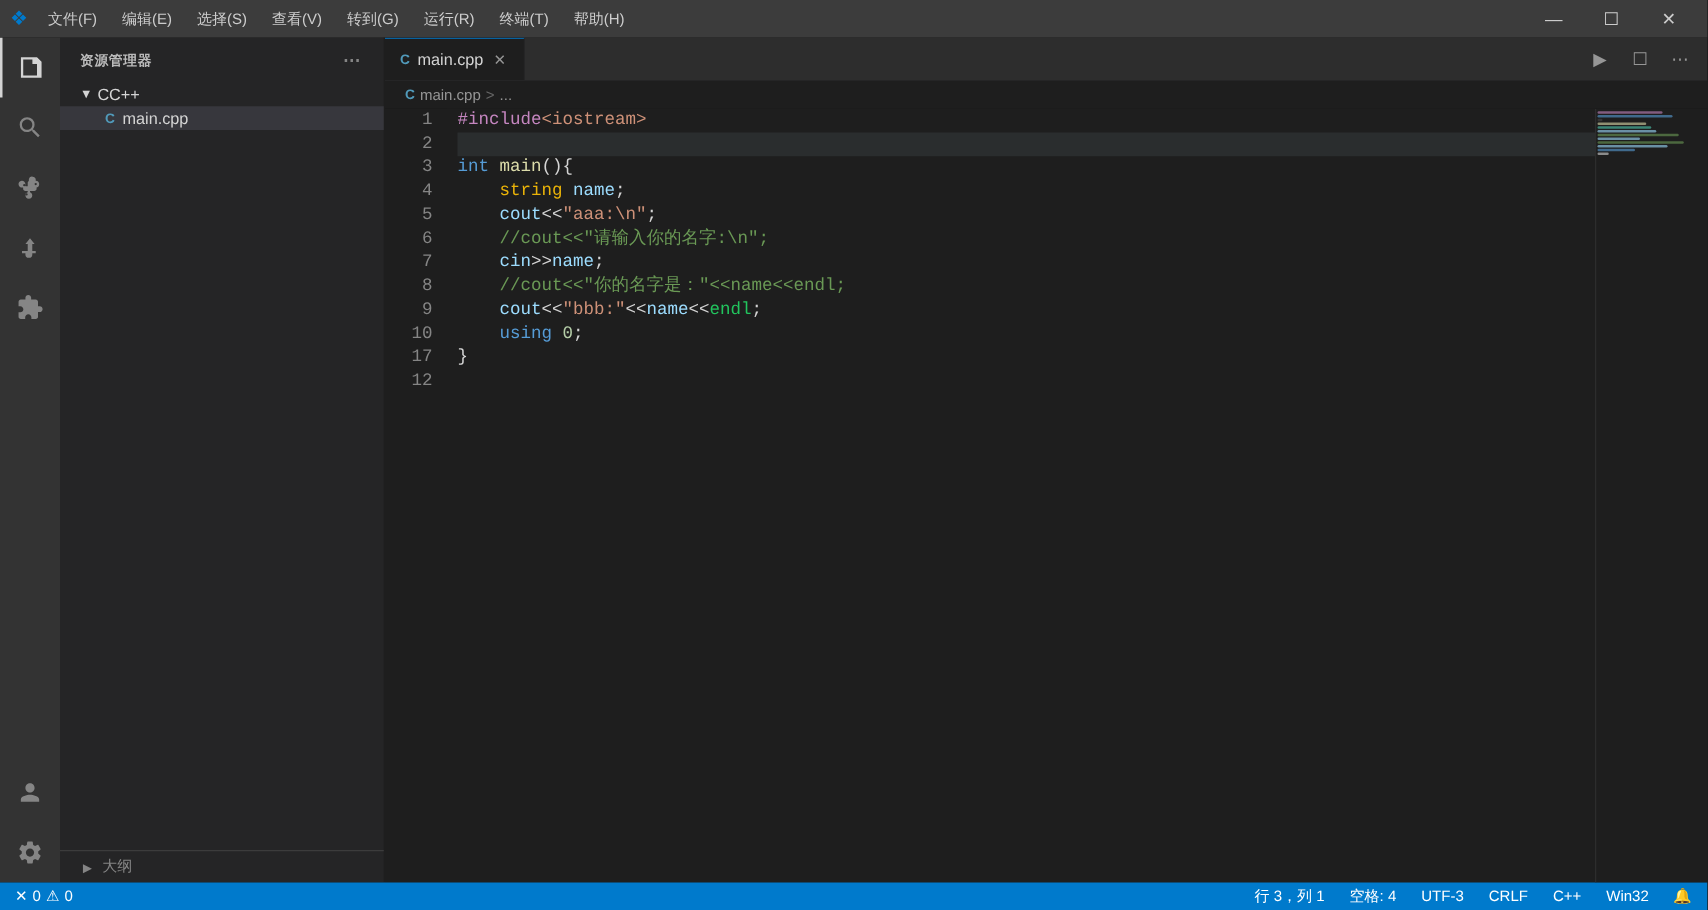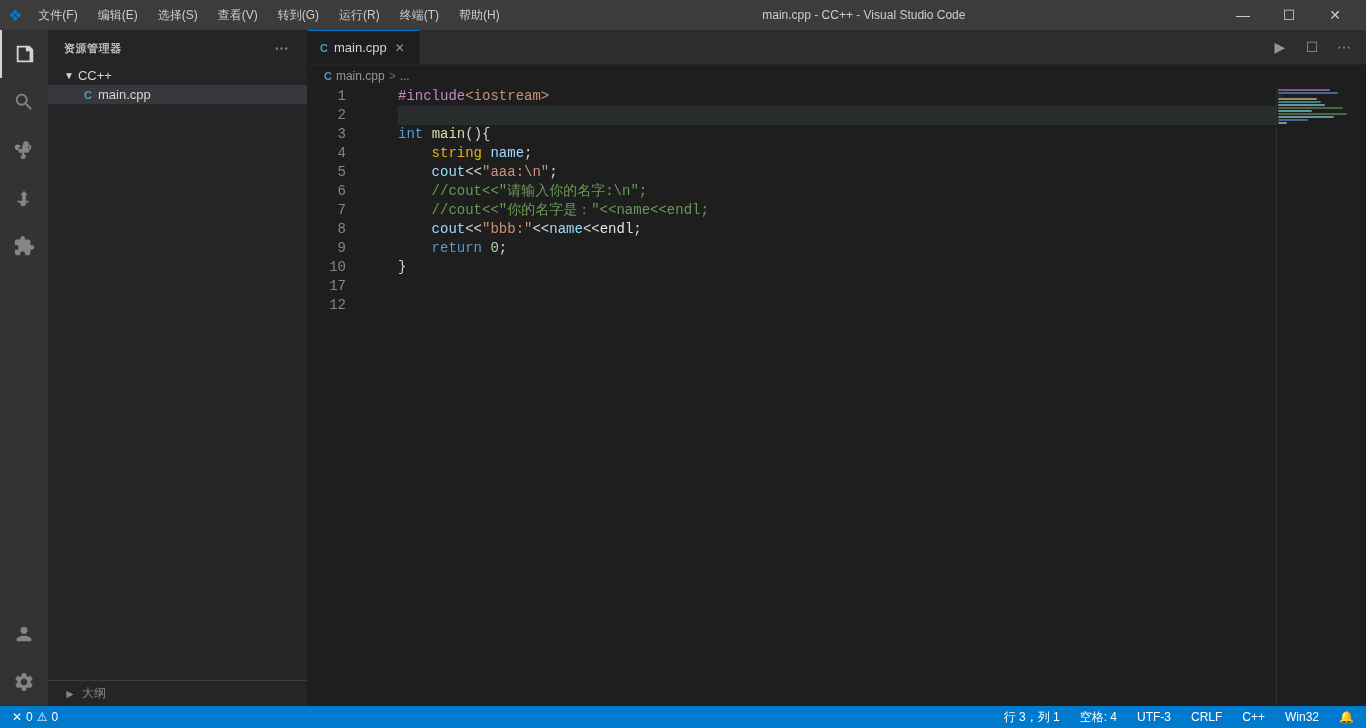--- a/index.html
+++ b/index.html
@@ -255,21 +255,20 @@
       font-size: 14px;
       line-height: 19px;
       padding-left: 8px;
       overflow-x: auto;
       color: #d4d4d4;
     }
     .code-line {
       display: block;
       white-space: pre;
       line-height: 19px;
-      margin-left: 32px;
     }
     .code-line.highlighted { background: #2a2d2e; }
 
     
     .kw { color: #569cd6; }       
     .fn { color: #dcdcaa; }        
     .str { color: #ce9178; }       
     .inc { color: #ce9178; }       
     .pp { color: #c586c0; }        
     .comment { color: #6a9955; }   
@@ -360,21 +359,20 @@
       <span>文件(F)</span>
       <span>编辑(E)</span>
       <span>选择(S)</span>
       <span>查看(V)</span>
       <span>转到(G)</span>
       <span>运行(R)</span>
       <span>终端(T)</span>
       <span>帮助(H)</span>
     </div>
   </div>
-  <div class="titlebar-title">main.cpp - CC++ - Visual Studio Code</div>
   <div class="titlebar-controls">
     <span>—</span>
     <span>☐</span>
     <span class="close">✕</span>
   </div>
 </div>
 
 <div class="main-layout">
 
   <div class="activity-bar">
@@ -489,26 +487,27 @@
         <span class="code-line highlighted"> </span>
 
         <span class="code-line"><span class="kw">int</span> <span class="fn">main</span>(){</span>
 
         <span class="code-line">    <span class="type">string</span> <span style="color:#9cdcfe">name</span>;</span>
 
         <span class="code-line">    <span style="color:#9cdcfe">cout</span>&lt;&lt;<span class="str">"aaa:\n"</span>;</span>
 
         <span class="code-line">    <span class="comment">//cout&lt;&lt;"请输入你的名字:\n";</span></span>
 
+        <span class="code-line">    <span style="color:#9cdcfe">cin</span>&gt;&gt;<span style="color:#9cdcfe">name</span>;</span>
 
         <span class="code-line">    <span class="comment">//cout&lt;&lt;"你的名字是："&lt;&lt;name&lt;&lt;endl;</span></span>
 
-        <span class="code-line">    <span style="color:#9cdcfe">cout</span>&lt;&lt;<span class="str">"bbb:"</span>&lt;&lt;<span style="color:#9cdcfe">name</span>&lt;&lt;<span style="color:#e5e5e5">endl</span>;</span>
-
-        <span class="code-line">    <span class="kw">return</span> <span class="num">0</span>;</span>
+        <span class="code-line">    <span style="color:#9cdcfe">cout</span>&lt;&lt;<span class="str">"bbb:"</span>&lt;&lt;<span style="color:#9cdcfe">name</span>&lt;&lt;<span style="color:#22c55e">endl</span>;</span>
+
+        <span class="code-line">    <span class="kw">using</span> <span class="num">0</span>;</span>
 
         <span class="code-line">}</span>
       </div>
 
       <div class="minimap">
         <div class="minimap-content">
           <div class="minimap-line" style="width:60%;background:#c586c0;"></div>
           <div class="minimap-line" style="width:70%;background:#569cd6;"></div>
           <div class="minimap-line" style="width:5%;background:#444;"></div>
           <div class="minimap-line" style="width:45%;background:#dcdcaa;"></div>

